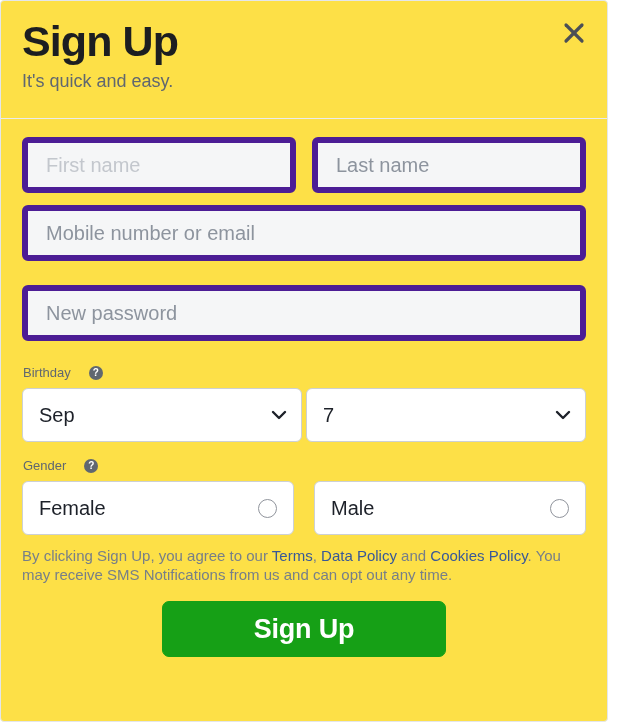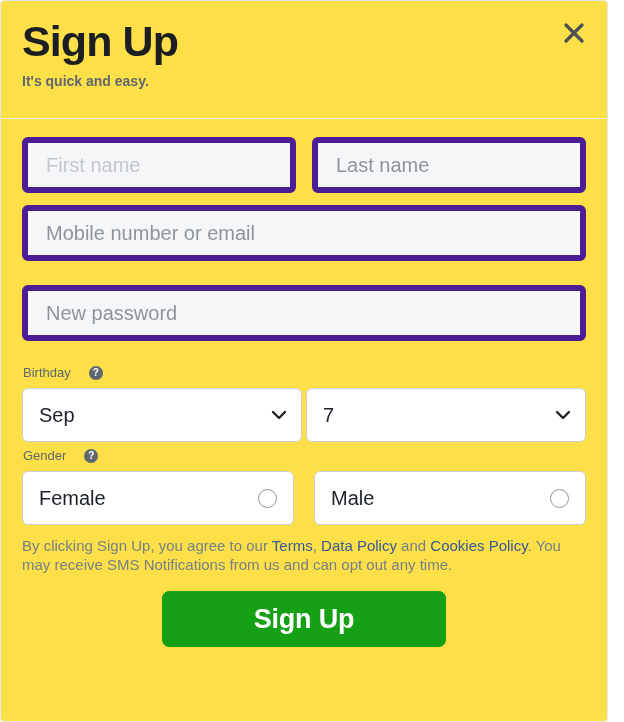--- a/index.html
+++ b/index.html
@@ -33,24 +33,24 @@
   .card-title {
     margin: 0;
     font-size: 43px;
     line-height: 52px;
     font-weight: bold;
     letter-spacing: -0.9px;
     color: #1c1e21;
   }
   .card-subtitle {
     margin: 2px 0 0 0;
-    font-size: 14px;
+    font-size: 18px;
     line-height: 24px;
     color: #606770;
-    font-weight: bold;
+    font-weight: normal;
   }
   .close-button {
     position: absolute;
     top: 15px;
     right: 16px;
     width: 34px;
     height: 34px;
     display: flex;
     align-items: center;
     justify-content: center;
@@ -117,21 +117,21 @@
     font-size: 10px;
     font-weight: bold;
     line-height: 14px;
     cursor: pointer;
   }
 
   
   .select-row {
     display: flex;
     gap: 4px;
-    margin-bottom: 6px;
+    margin-bottom: 16px;
   }
   .select-box {
     position: relative;
     flex: 1 1 0;
     min-width: 0;
   }
   .select-box select {
     box-sizing: border-box;
     width: 100%;
     height: 54px;

